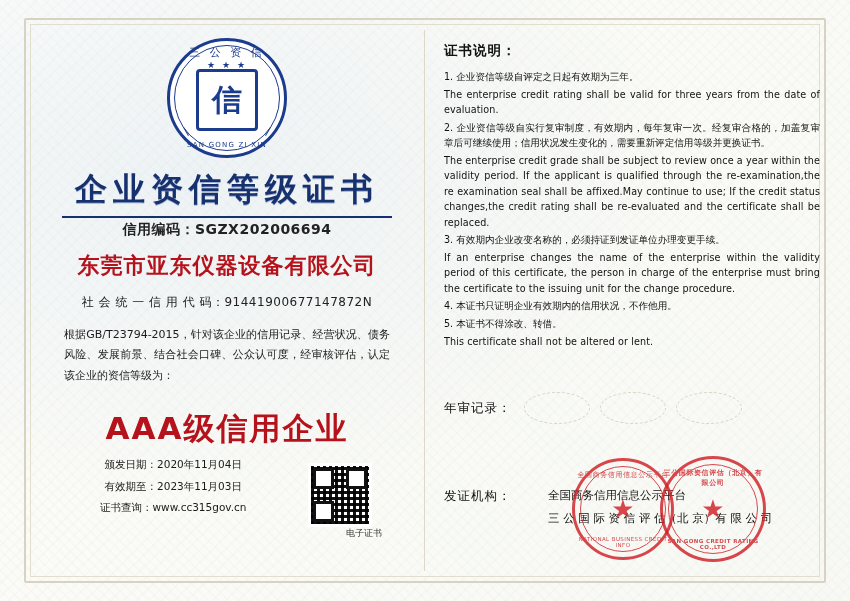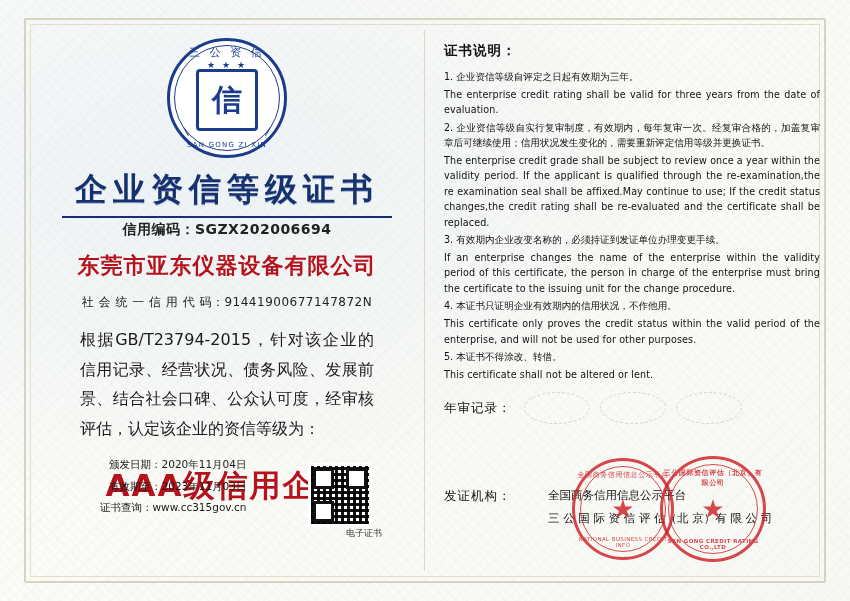--- a/index.html
+++ b/index.html
@@ -99,31 +99,31 @@
     margin-top:0;font-size:14px;color:#222;letter-spacing:0.5px;font-weight:bold;
   }
   .company-name{
     margin-top:12px;
     font-size:22px;font-weight:bold;color:#b5121b;letter-spacing:1px;
   }
   .uscc-line{
     margin-top:13px;font-size:12px;color:#222;letter-spacing:0.5px;
   }
   .paragraph{
-    margin:14px 50px 0;
-    font-size:16px;line-height:1.85;color:#1a1a1a;text-align:justify;
+    margin:14px 34px 0;
+    font-size:11px;line-height:1.85;color:#1a1a1a;text-align:justify;
     text-justify:inter-ideograph;
   }
   .grade{
     margin-top:22px;
     font-size:31px;font-weight:bold;color:#b5121b;letter-spacing:2px;
   }
 
   .bottom-info{
-    position:absolute;left:70px;bottom:58px;text-align:right;
+    position:absolute;left:70px;bottom:58px;text-align:center;
     font-size:10.5px;color:#1a1a1a;line-height:2.05;
   }
   .bottom-info .row span.lbl{display:inline-block;}
   .qr{
     position:absolute;right:54px;bottom:52px;
     width:58px;height:58px;
     background:#ffffff;
     background-image:
       repeating-linear-gradient(90deg,#111 0 3px, #fff 3px 6px),
       repeating-linear-gradient(0deg,#111 0 3px, #fff 3px 6px);
@@ -255,21 +255,20 @@
   <div class="right">
     <div class="notes-title">证书说明：</div>
 
     <div class="note cn">1. 企业资信等级自评定之日起有效期为三年。</div>
     <div class="note en">The enterprise credit rating shall be valid for three years from the date of evaluation.</div>
     <div class="note cn">2. 企业资信等级自实行复审制度，有效期内，每年复审一次。经复审合格的，加盖复审章后可继续使用；信用状况发生变化的，需要重新评定信用等级并更换证书。</div>
     <div class="note en">The enterprise credit grade shall be subject to review once a year within the validity period. If the applicant is qualified through the re-examination,the re examination seal shall be affixed.May continue to use; If the credit status changes,the credit rating shall be re-evaluated and the certificate shall be replaced.</div>
     <div class="note cn">3. 有效期内企业改变名称的，必须持证到发证单位办理变更手续。</div>
     <div class="note en">If an enterprise changes the name of the enterprise within the validity period of this certificate, the person in charge of the enterprise must bring the certificate to the issuing unit for the change procedure.</div>
     <div class="note cn">4. 本证书只证明企业有效期内的信用状况，不作他用。</div>
-    <div class="note en">This certificate only proves the credit status within the valid period of the enterprise, and will not be used for other purposes.</div>
     <div class="note cn">5. 本证书不得涂改、转借。</div>
     <div class="note en">This certificate shall not be altered or lent.</div>
   </div>
 
   <div class="annual">
     <div class="annual-label">年审记录：</div>
     <div class="annual-slots">
       <div class="slot"></div>
       <div class="slot"></div>
       <div class="slot"></div>

